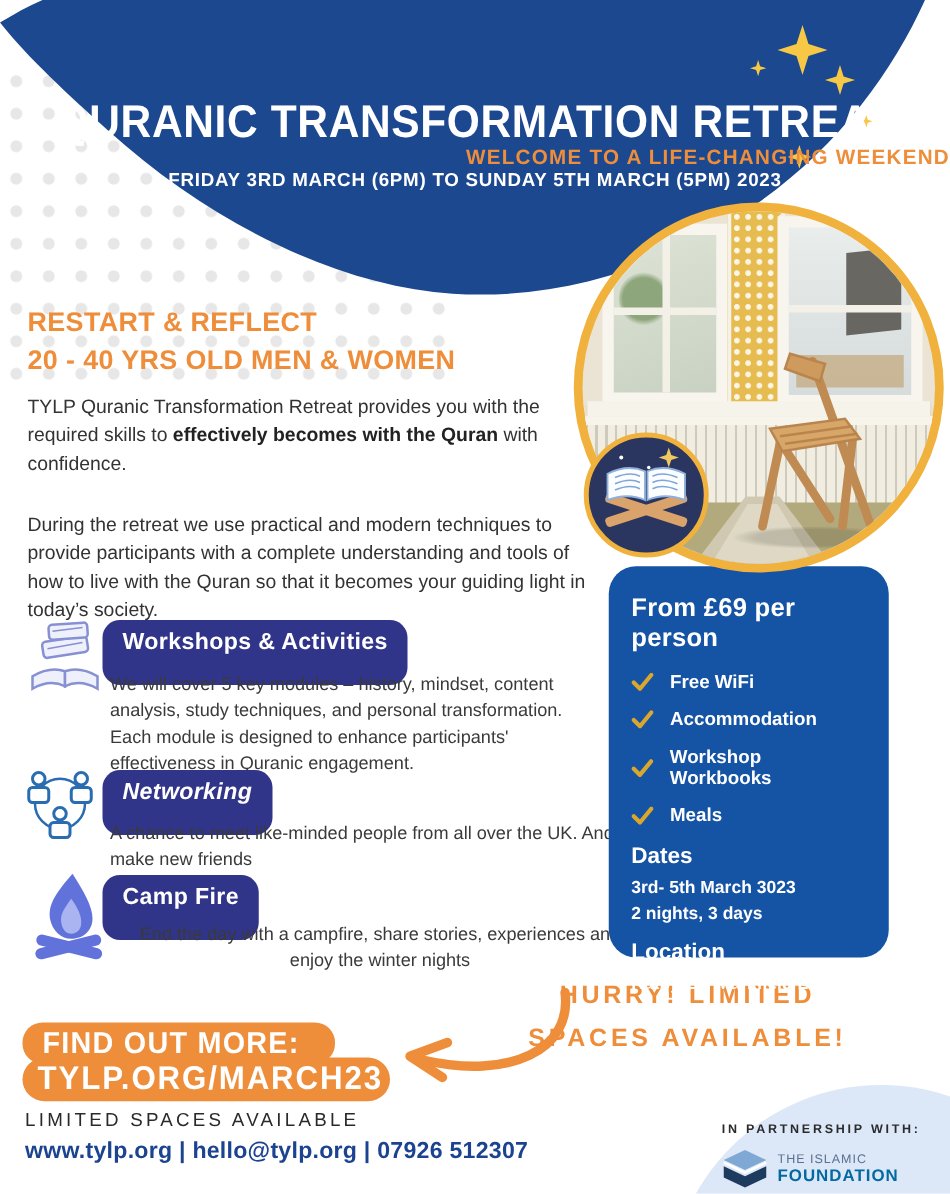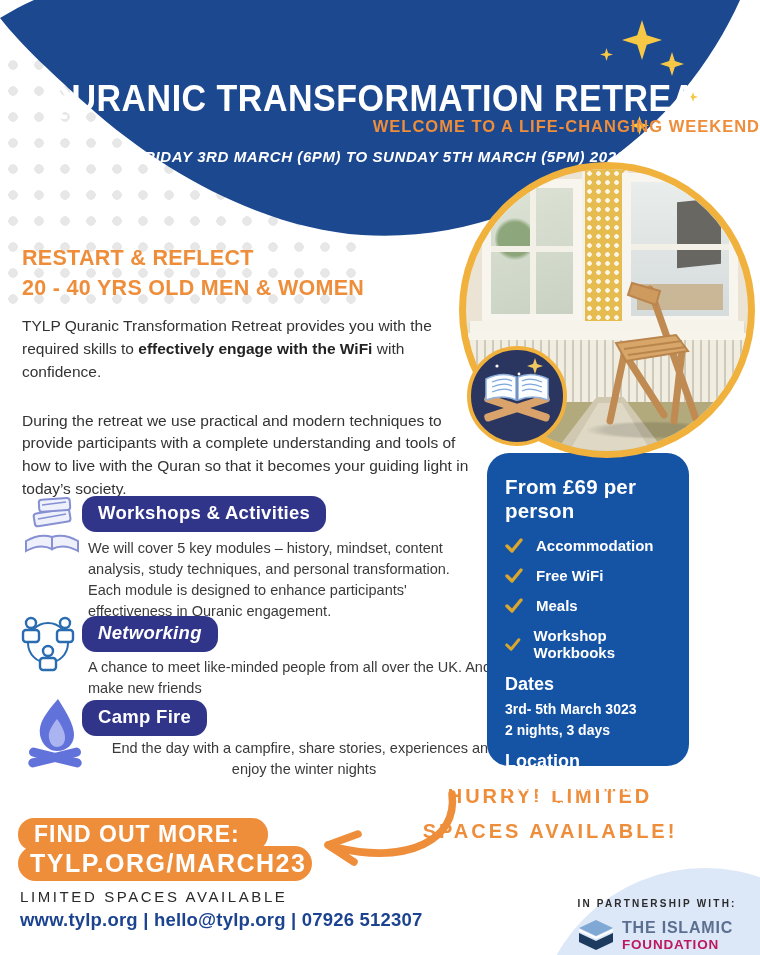--- a/index.html
+++ b/index.html
@@ -25,22 +25,22 @@
   .star-5{left:688px;top:92px;width:10px;height:10px;}
 
   .logo{position:absolute; left:292px; top:15px; z-index:3; display:flex; gap:10px; align-items:center;}
   .logo-text .name{color:#fff; font-size:18px; font-weight:bold; letter-spacing:7px;}
   .logo-text .tag{color:#fff; font-size:9.5px; font-weight:bold; letter-spacing:3.2px; margin-top:4px;}
 
   .title{position:absolute; left:0; top:79px; width:760px; text-align:center; z-index:3;
     color:#ffffff; font-size:34px; font-weight:bold; letter-spacing:.5px; transform:scaleY(1.08);}
   .subtitle{position:absolute; left:0; top:117px; width:760px; text-align:right; z-index:3;
     color:#ee8d3a; font-size:16.5px; font-weight:bold; letter-spacing:1px;}
-  .dateline{position:absolute; left:0; top:148px; width:760px; text-align:center; z-index:3;
-    color:#ffffff; font-size:15px; font-weight:bold; letter-spacing:.6px;font-style:italic;}
+  .dateline{position:absolute; left:0; top:136px; width:760px; text-align:center; z-index:3;
+    color:#ffffff; font-size:15px; font-weight:bold; letter-spacing:.6px;}
 
   
   .photo{position:absolute; left:459px; top:162px; width:282px; height:282px; z-index:6;
     border:7px solid #f0b23d; border-radius:50%; overflow:hidden; background:#ebe4d4;}
   .photo *{position:absolute;}
   .win-left{left:16px; top:10px; width:100px; height:144px; background:#f8f5ee;}
   .win-right{left:156px; top:4px; width:116px; height:152px; background:#f8f5ee;}
   .pane{left:9px; top:9px; right:9px; bottom:9px; background:linear-gradient(160deg,#dde3d6,#c9d2c2);}
   .pane2{left:9px; top:9px; right:9px; bottom:9px; background:linear-gradient(180deg,#e9edec,#d5dcdb);}
   .pane .bar-h,.pane2 .bar-h{left:0; right:0; top:46%; height:6px; background:#f3f0e8;}
@@ -72,28 +72,28 @@
   
   .intro{position:absolute; left:22px; top:244px; width:450px; z-index:3;}
   .intro h2{margin:0; color:#ee8d3a; font-size:21.5px; font-weight:bold; line-height:1.38; letter-spacing:.3px;}
   .intro p{margin:12px 0 0; color:#333; font-size:15.5px; line-height:1.47;}
   .intro p.second{margin-top:26px;}
   .intro b{color:#222;}
 
   
   .feature-icon{position:absolute; z-index:3;}
   .pill{position:absolute; z-index:3; display:inline-block; background:#313589; color:#fff;
-    font-size:18.5px; font-weight:bold; padding:6px 16px 8px; border-radius:14px; letter-spacing:.3px;}
+    font-size:18.5px; font-weight:bold; padding:6px 16px 24px; border-radius:14px; letter-spacing:.3px;}
   .fdesc{position:absolute; z-index:3; color:#3a3a3a; font-size:14.5px; line-height:1.45;}
   .i1{left:18px; top:489px;} .p1{left:82px; top:496px;} .d1{left:88px; top:538px; width:384px;}
   .i2{left:16px; top:613px;} .p2{left:82px; top:616px;font-style:italic;} .d2{left:88px; top:657px; width:404px;}
   .i3{left:24px; top:697px;} .p3{left:82px; top:700px;} .d3{left:99px; top:738px; width:410px;text-align:center;}
 
   
-  .card{position:absolute; left:487px; top:453px; width:202px; height:313px; z-index:4;
+  .card{position:absolute; left:487px; top:453px; width:224px; height:313px; z-index:4;
     background:#1553a4; border-radius:22px; padding:22px 18px; box-sizing:border-box; color:#fff;}
   .card h3{margin:0 0 14px; font-size:20.5px; font-weight:bold; letter-spacing:.2px;}
   .crow{display:flex; align-items:center; gap:13px; margin-bottom:13px; font-size:15px; font-weight:bold;}
   .card h4{margin:10px 0 4px; font-size:18px; font-weight:bold;}
   .card .cline{font-size:14px; font-weight:bold; line-height:1.5;}
 
   
   .urgency{position:absolute; left:390px; top:779px; width:320px; z-index:3; text-align:center;
     color:#ee8d3a; font-weight:bold; font-size:20px; letter-spacing:3px; line-height:1.75;}
   .cta-box1{position:absolute; left:18px; top:818px; width:250px; height:33px; background:#ee8d3a;
@@ -105,22 +105,22 @@
   .arrow-svg{position:absolute; left:316px; top:788px; z-index:3;}
   .limited{position:absolute; left:20px; top:888px; z-index:3; color:#2a2a2a; font-size:15px; letter-spacing:2.6px;}
   .contact{position:absolute; left:20px; top:909px; z-index:3; color:#1b4390; font-size:18.5px; font-weight:bold; letter-spacing:.2px;}
 
   
   .partner{position:absolute; left:535px; top:868px; width:340px; height:340px; border-radius:50%;
     background:#dce7f8; z-index:2;}
   .partner-label{position:absolute; left:552px; top:898px; width:210px; z-index:3; text-align:center;
     color:#2b2b2b; font-size:10px; font-weight:bold; letter-spacing:2.2px;}
   .partner-logo{position:absolute; left:578px; top:918px; z-index:3; display:flex; gap:8px; align-items:center;}
-  .pl-text .l1{color:#5b7090; font-size:16px; letter-spacing:.8px;font-weight:bold;}
-  .pl-text .l2{color:#be185d; font-size:13.5px; font-weight:bold; letter-spacing:.8px;}
+  .pl-text .l1{color:#5b7090; font-size:10px; letter-spacing:.8px;}
+  .pl-text .l2{color:#0369a1; font-size:13.5px; font-weight:bold; letter-spacing:.8px;}
 </style>
 </head>
 <body>
 
 <div class="flyer">
 
   <div class="dots"></div>
 
   <svg class="header-svg" width="760" height="250" viewBox="0 0 760 250">
     <path d="M0 18 C12 11 22 5 34 0 L740 0 C712 62 664 126 592 172 C520 218 442 240 362 235 C272 229 170 180 86 104 C56 77 22 46 0 18 Z" fill="#1c4890"></path>
@@ -189,21 +189,21 @@
         <path d="M-25 -4 Q-13 -9 -5 -5 M-25 1 Q-13 -4 -5 0 M-25 6 Q-13 1 -5 5 M25 -4 Q13 -9 5 -5 M25 1 Q13 -4 5 0 M25 6 Q13 1 5 5" stroke="#7ea6d8" stroke-width="1.2" fill="none"></path>
       </g>
     </svg>
   </div>
 
   <div class="intro">
     <h2>
       <span>RESTART &amp; REFLECT</span><br>
       <span>20 - 40 YRS OLD MEN &amp; WOMEN</span>
     </h2>
-    <p><span>TYLP Quranic Transformation Retreat provides you with the required skills to </span><b>effectively engage with the WiFi</b><span> with confidence.</span></p>
+    <p><span>TYLP Quranic Transformation Retreat provides you with the required skills to </span><b>effectively becomes with the Quran</b><span> with confidence.</span></p>
     <p class="second">During the retreat we use practical and modern techniques to provide participants with a complete understanding and tools of how to live with the Quran so that it becomes your guiding light in today’s society.</p>
   </div>
 
   <svg class="feature-icon i1" width="70" height="70" viewBox="0 0 70 70">
     <g stroke="#8690d2" stroke-width="2" fill="#eef0fb">
       <path d="M8 52 Q22 44 34 48 L34 60 Q22 54 8 62 Z"></path>
       <path d="M60 52 Q46 44 34 48 L34 60 Q46 54 60 62 Z"></path>
       <rect x="16" y="22" width="36" height="13" rx="3" transform="rotate(-9 34 28)"></rect>
       <rect x="21" y="10" width="31" height="12" rx="3" transform="rotate(-4 36 16)"></rect>
     </g>
@@ -234,39 +234,39 @@
   </svg>
   <div class="pill p3"><span>Camp Fire</span></div>
   <div class="fdesc d3">End the day with a campfire, share stories, experiences and enjoy the winter nights</div>
 
   <div class="card">
     <h3>From £69 per person</h3>
     <div class="crow">
       <svg width="18" height="15" viewBox="0 0 18 15">
           <path d="M2 8 L7 13 L16 2" stroke="#d9a62e" stroke-width="3.4" fill="none" stroke-linecap="round" stroke-linejoin="round"></path>
         </svg>
-      <span>Accommodation</span>
+      <span>Free WiFi</span>
     </div>
     <div class="crow">
       <svg width="18" height="15" viewBox="0 0 18 15">
           <path d="M2 8 L7 13 L16 2" stroke="#d9a62e" stroke-width="3.4" fill="none" stroke-linecap="round" stroke-linejoin="round"></path>
         </svg>
-      <span>Free WiFi</span>
+      <span>Accommodation</span>
+    </div>
+    <div class="crow">
+      <svg width="18" height="15" viewBox="0 0 18 15">
+          <path d="M2 8 L7 13 L16 2" stroke="#d9a62e" stroke-width="3.4" fill="none" stroke-linecap="round" stroke-linejoin="round"></path>
+        </svg>
+      <span>Workshop Workbooks</span>
     </div>
     <div class="crow">
       <svg width="18" height="15" viewBox="0 0 18 15">
           <path d="M2 8 L7 13 L16 2" stroke="#d9a62e" stroke-width="3.4" fill="none" stroke-linecap="round" stroke-linejoin="round"></path>
         </svg>
       <span>Meals</span>
-    </div>
-    <div class="crow">
-      <svg width="18" height="15" viewBox="0 0 18 15">
-          <path d="M2 8 L7 13 L16 2" stroke="#d9a62e" stroke-width="3.4" fill="none" stroke-linecap="round" stroke-linejoin="round"></path>
-        </svg>
-      <span>Workshop Workbooks</span>
     </div>
     <h4>Dates</h4>
     <div class="cline">3rd- 5th March 3023</div>
     <div class="cline">2 nights, 3 days</div>
     <h4>Location</h4>
     <div class="cline">Ratby Ln, Markfield LE67 9SY</div>
   </div>
 
   <div class="urgency">
     <span>HURRY! LIMITED</span><br>

